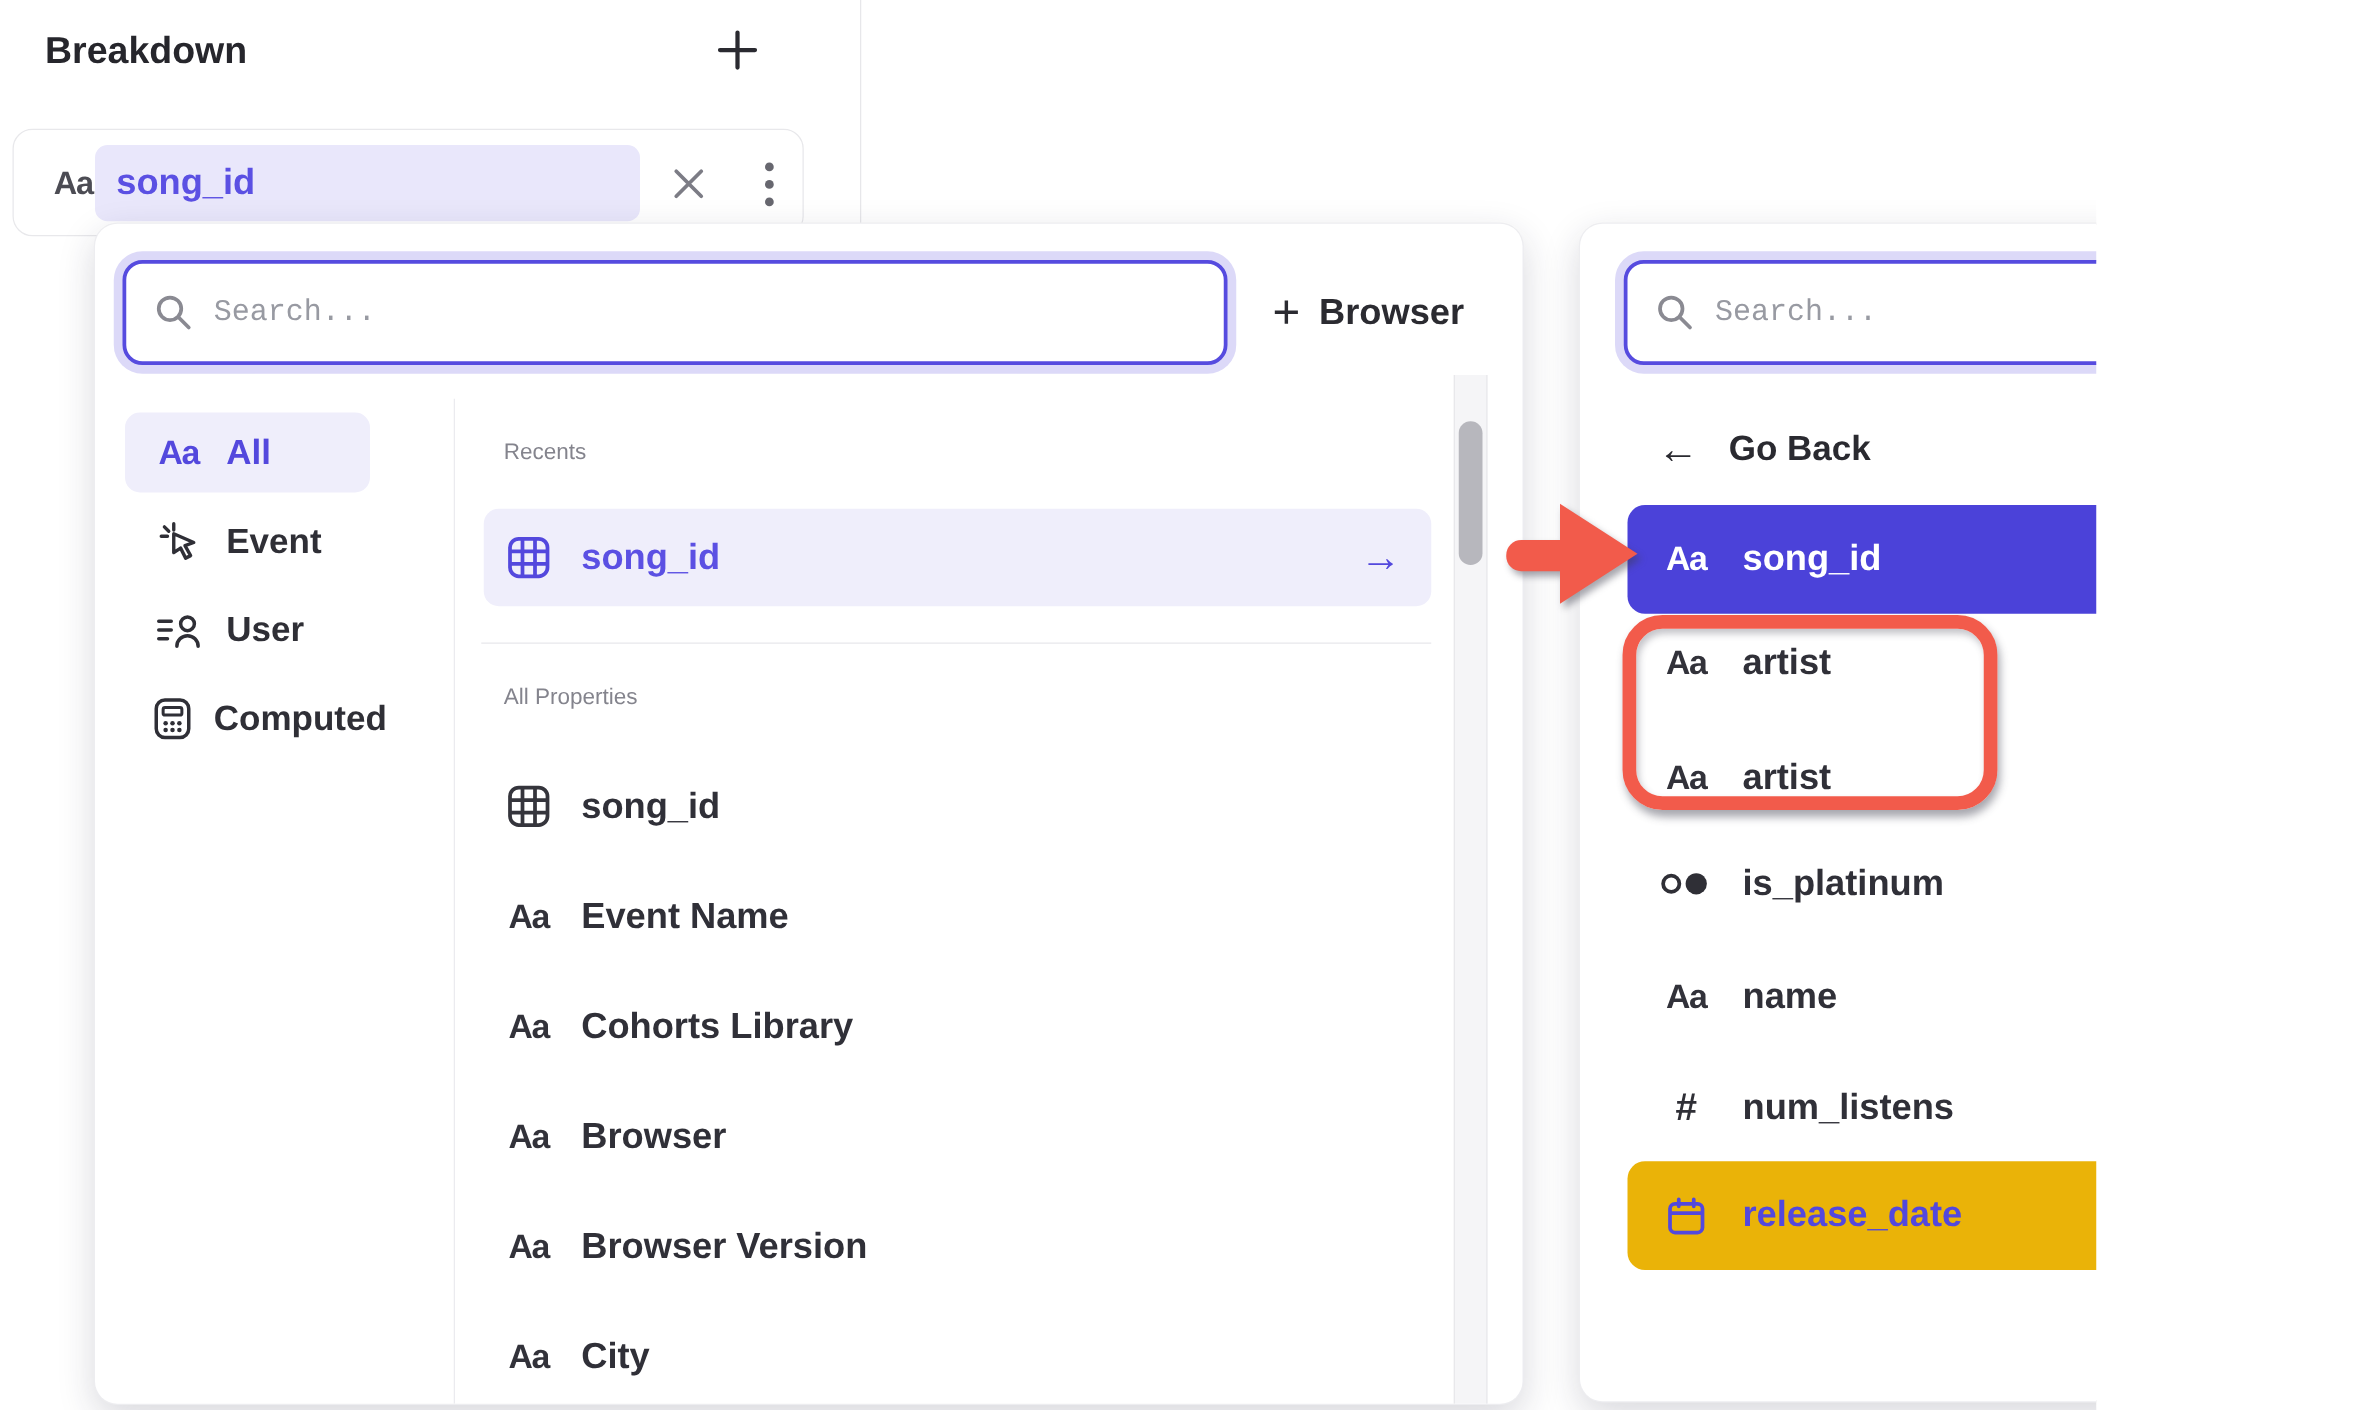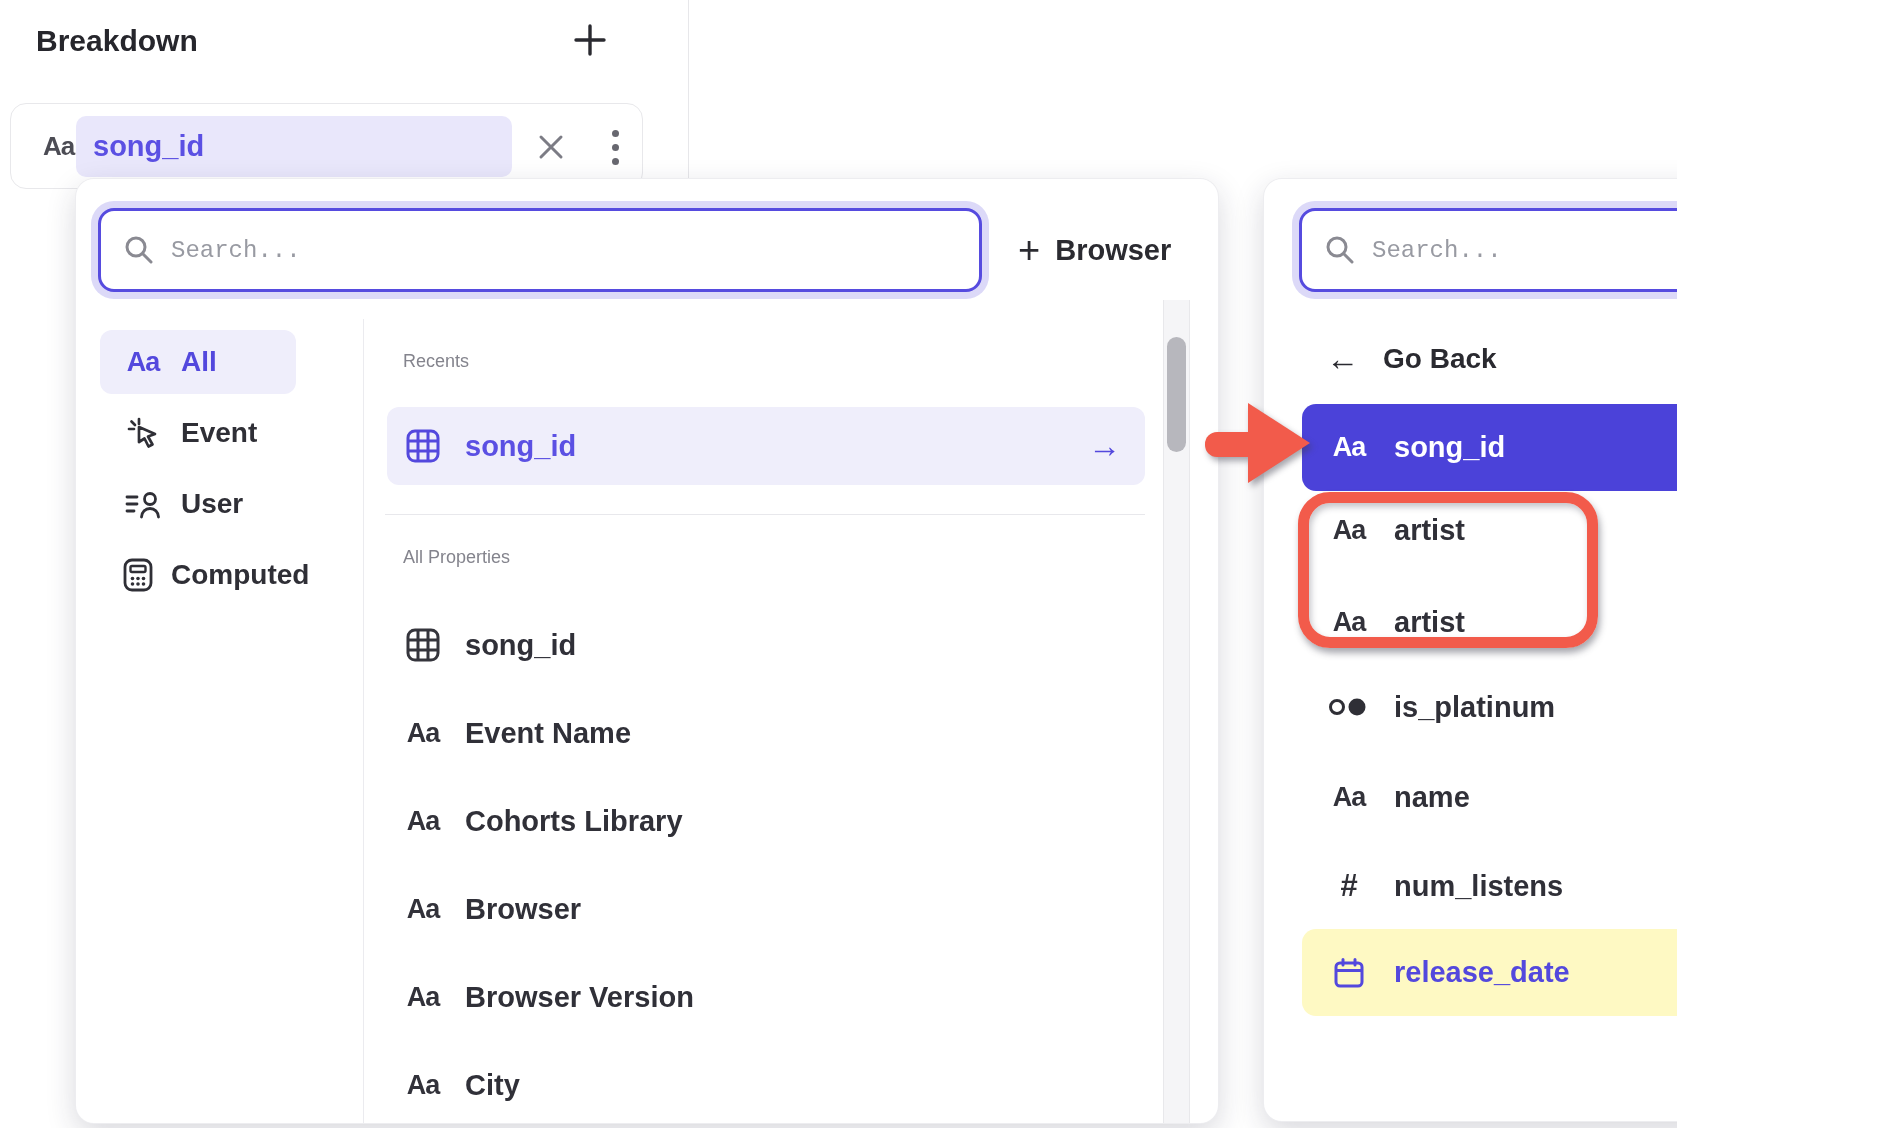--- a/index.html
+++ b/index.html
@@ -67,21 +67,21 @@
   .scroll-thumb { position:absolute; left:1091px; top:158px; width:19px; height:115px; background:#b7b7bd;
                   border-radius:10px; cursor:grab; }
 
   
   .goback { position:absolute; left:62px; top:155px; height:50px; display:flex; align-items:center; gap:24px;
             font-size:28px; font-weight:600; color:#2a2a30; cursor:pointer; }
   .goback .arr { font-size:33px; font-weight:400; }
   .r-row { left:38px; width:550px; height:88px; padding-left:24px; }
   .r-row .ic { width:46px; }
   .r-row.sel { background:#4b42d9; border-radius:14px; color:#fff; }
-  .r-row.hov { background:#fef9c3; border-radius:14px; color:#5348dd; }
+  .r-row.hov { background:#eab308; border-radius:14px; color:#5348dd; }
   .num-glyph { font-size:31px; font-weight:700; color:#2f2f36; }
 
   .red-ring { position:absolute; left:34px; top:313px; width:300px; height:156px; border:11px solid #f25b4b;
               border-radius:32px; z-index:6; pointer-events:none;
               box-shadow:2px 5px 7px rgba(60,60,75,0.45), inset 2px 4px 6px rgba(60,60,75,0.30); }
 
   
   .red-arrow { position:absolute; left:1205px; top:403px; width:106px; height:80px; z-index:10; pointer-events:none;
                filter:drop-shadow(3px 4px 3px rgba(60,60,75,0.45)); }
   .red-arrow .tail { position:absolute; left:0; top:29px; width:58px; height:25px; background:#f25b4b; border-radius:12px; }

